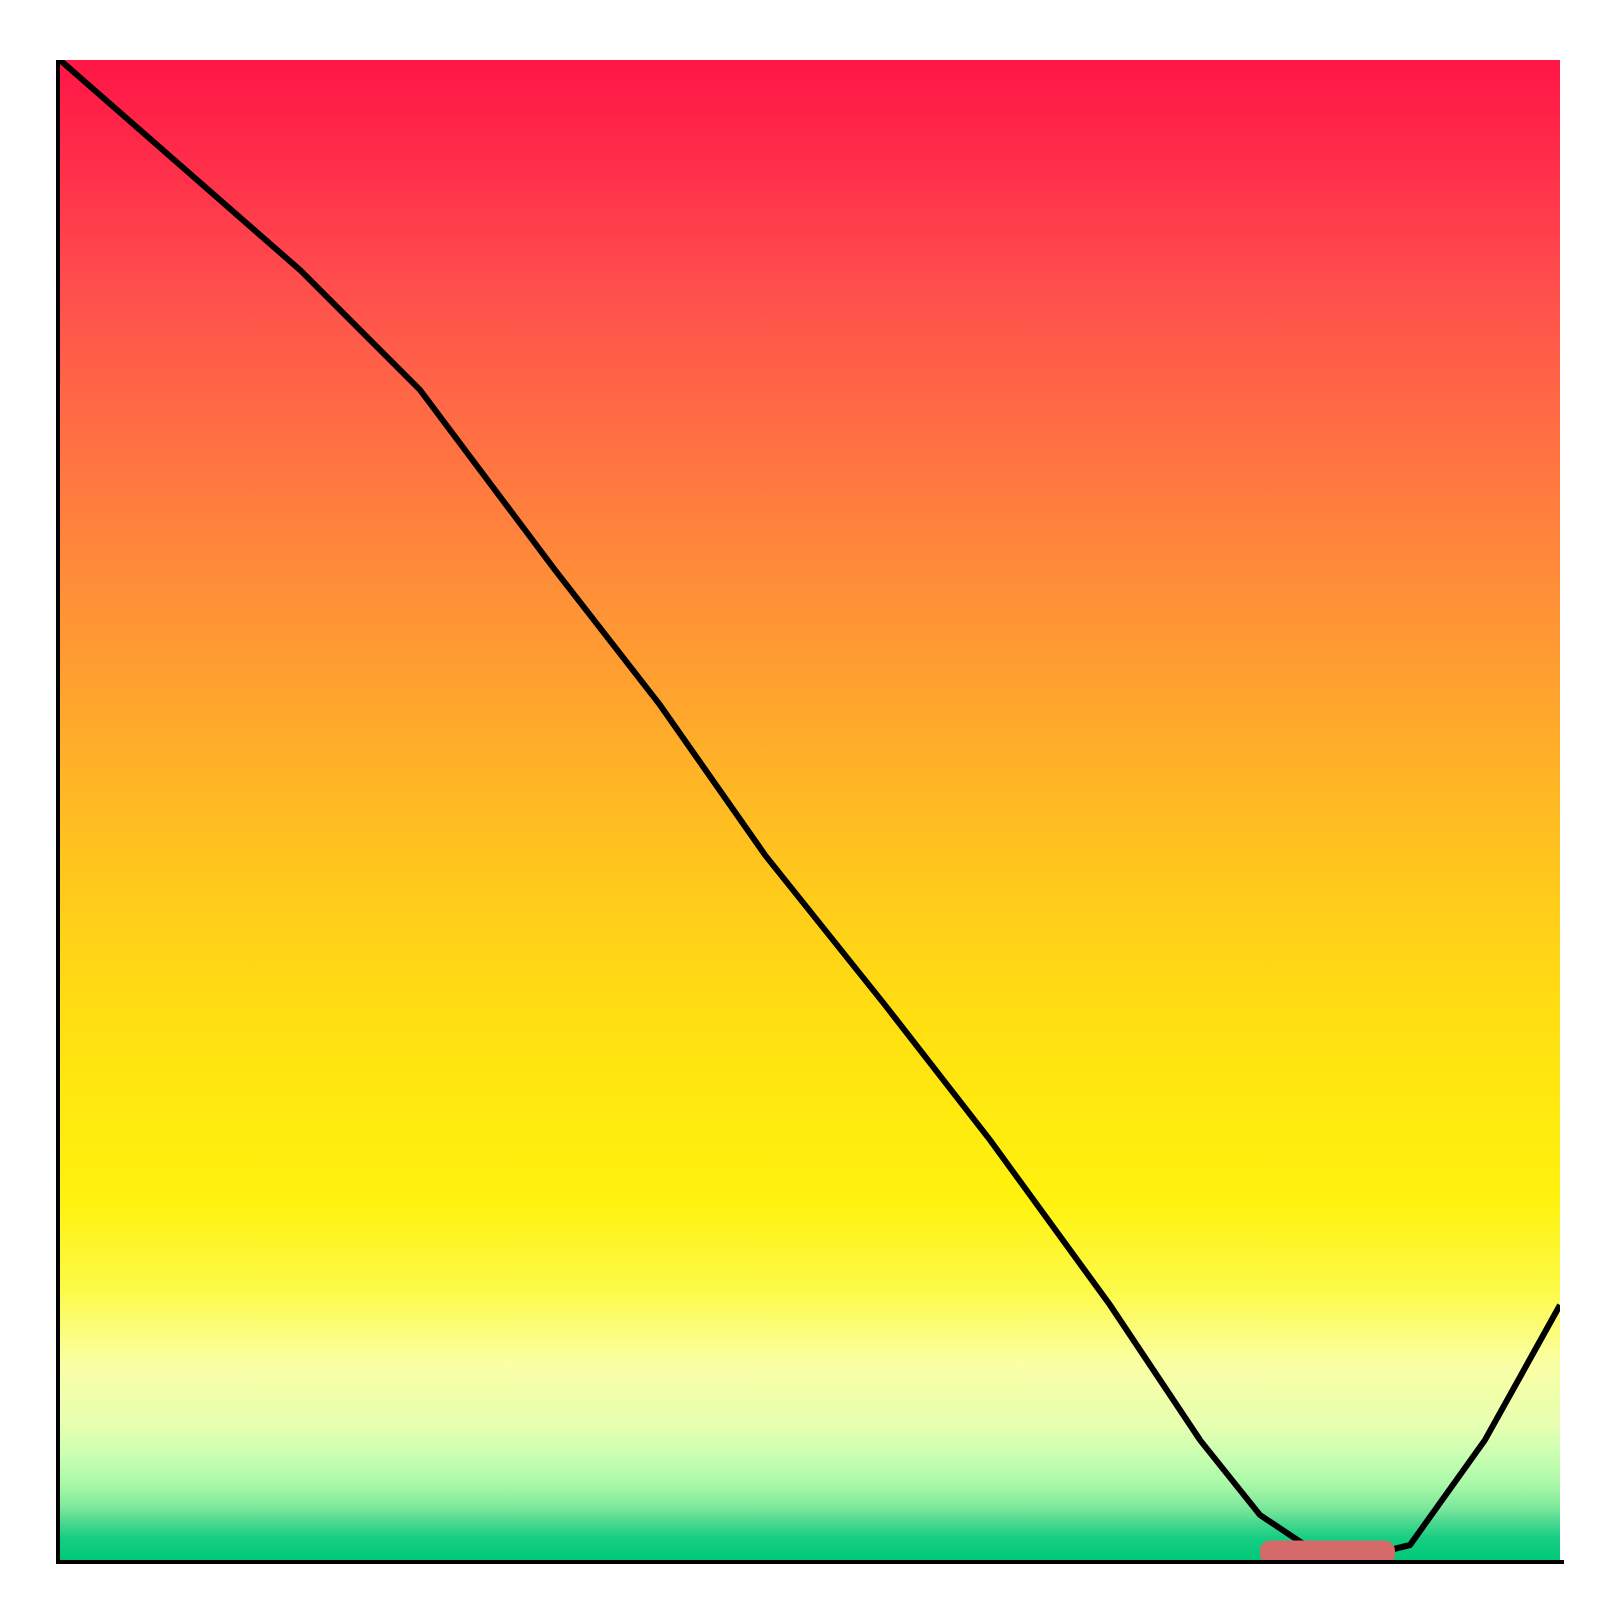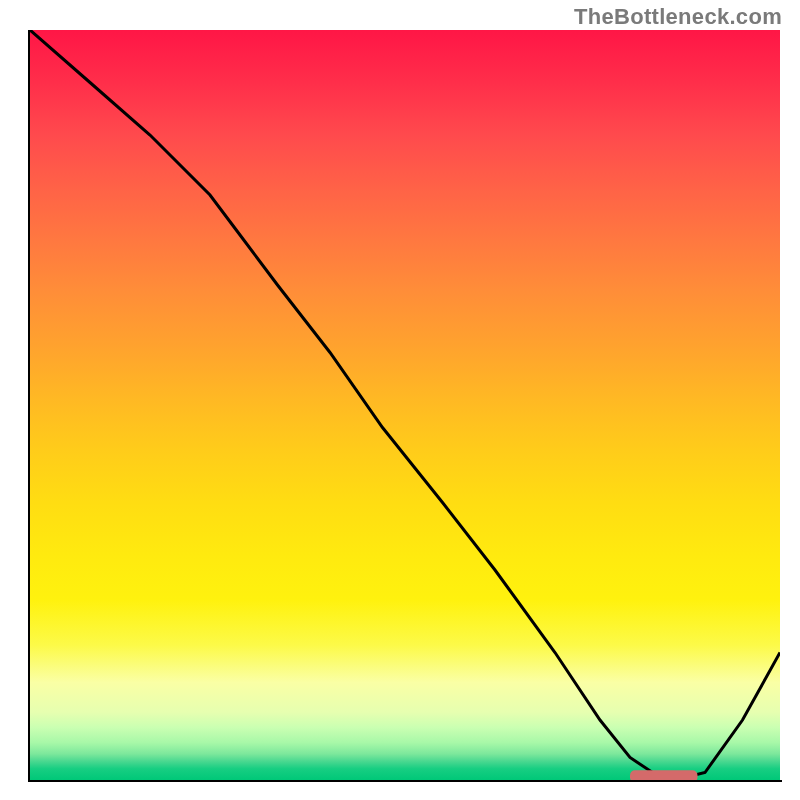--- a/index.html
+++ b/index.html
@@ -93,21 +93,20 @@
       stroke-width: 3;
     }
     .marker {
       fill: #d46a6a;
     }
   </style>
 </head>
 <body>
 
 <div class="chart-container">
-  <div class="watermark">TheBottleneck.com</div>
 
   <div class="plot-area">
     <div class="gradient-bg"></div>
     <svg class="curve" viewBox="0 0 750 750" preserveAspectRatio="none">
       <path id="curve-path" class="curve-path" d="M0.0 0.0 L60.0 52.5 L120.0 105.0 L180.0 165.0 L202.5 195.0 L247.5 255.0 L300.0 322.5 L352.5 397.5 L412.5 472.5 L465.0 540.0 L525.0 622.5 L570.0 690.0 L600.0 727.5 L622.5 742.5 L645.0 750.0 L675.0 742.5 L712.5 690.0 L750.0 622.5"></path>
       <rect id="marker-rect" class="marker" x="600.0" y="740.3" width="67.5" height="12" rx="5" ry="5"></rect>
     </svg>
   </div>
 
   <div class="axis-left"></div>

